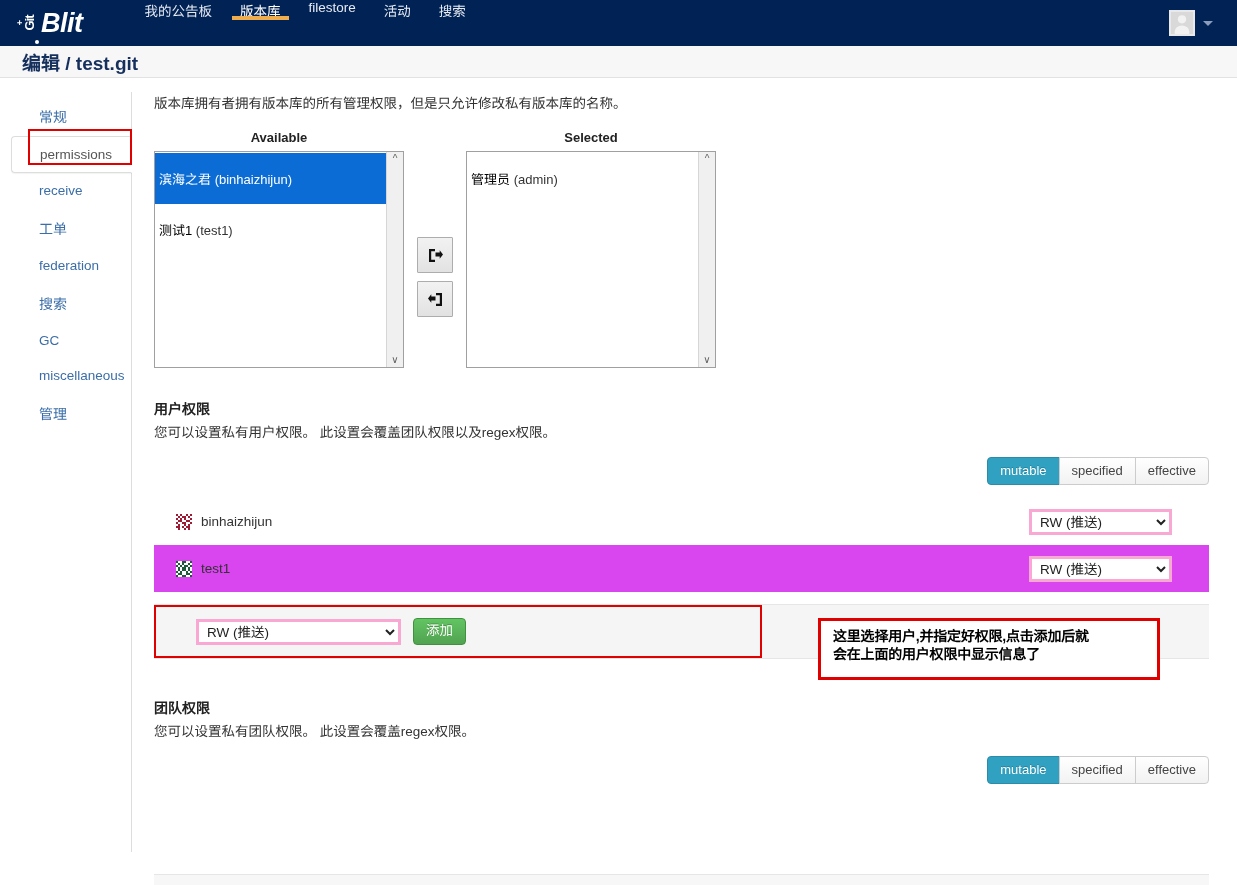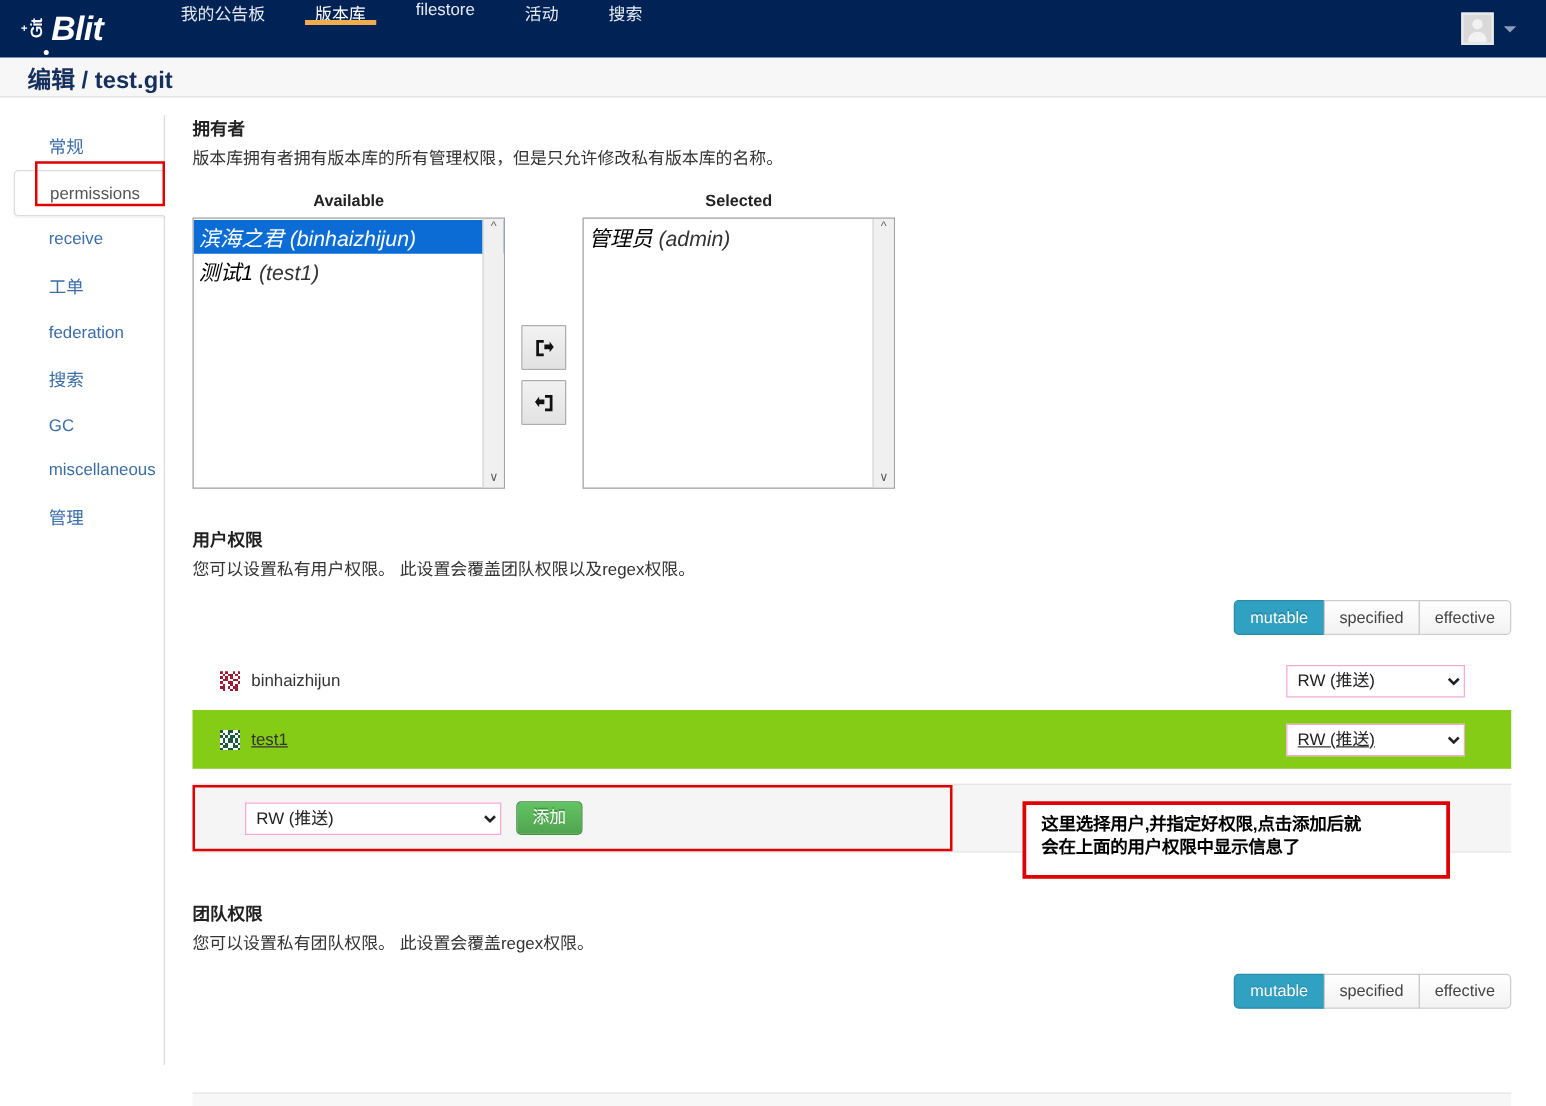--- a/index.html
+++ b/index.html
@@ -53,21 +53,20 @@
     font-style: italic;
     color: #ffffff;
     letter-spacing: -0.5px;
   }
   .nav-list {
     display: flex;
     align-items: stretch;
     list-style: none;
     margin: 0;
     padding: 0 0 0 34px;
-    gap: 12px;
   }
   .nav-item {
     display: flex;
     align-items: center;
     padding: 0 14px;
     color: #e6eaf2;
     font-size: 13.5px;
     text-decoration: none;
     position: relative;
     cursor: pointer;
@@ -187,26 +186,25 @@
   .listbox {
     height: 217px;
     border: 1px solid #a0a0a0;
     background: #ffffff;
     position: relative;
     overflow: hidden;
     cursor: pointer;
   }
   .listbox ul { list-style: none; margin: 0; padding: 1px 0 0 0; }
   .listbox li {
-    font-size: 17px;
-    padding: 1px 4px;
+    font-size: 13px;
+    padding: 16px 4px;
     white-space: nowrap;
     color: #000000;
     cursor: pointer;
-    font-style: italic;
   }
   .listbox li.selected { background: #0a6cd4; color: #ffffff; }
   .listbox li .uname { color: #333; }
   .listbox li.selected .uname { color: #ffffff; }
   .fake-scroll {
     position: absolute;
     top: 0; right: 0; bottom: 0;
     width: 17px;
     background: #f0f0f0;
     border-left: 1px solid #d6d6d6;
@@ -265,32 +263,32 @@
     text-shadow: 0 -1px 0 rgba(0,0,0,0.2);
   }
 
   .perm-list { margin-top: 13px; }
   .perm-row {
     display: flex;
     align-items: center;
     height: 47px;
     padding: 0 10px 0 22px;
   }
-  .perm-row.stripe { background: #84cc16; text-decoration: underline; }
+  .perm-row.stripe { background: #d946ef; }
   .identicon { width: 16px; height: 16px; flex: 0 0 16px; margin-right: 9px; }
   .identicon svg { display: block; }
   .perm-name { font-size: 13.5px; color: #333; }
   .perm-spacer { flex: 1; }
 
   select.ui-select {
     font-family: "Liberation Sans", "DejaVu Sans", sans-serif;
     font-size: 13.5px;
     color: #222;
     height: 26px;
-    border: 1px solid #f9a8d4;
+    border: 3px solid #f9a8d4;
     background: #ffffff;
     padding: 2px 4px;
     border-radius: 0;
     cursor: pointer;
   }
   .sel-perm { width: 143px; margin-right: 27px; }
 
   
   .addrow-wrap { position: relative; margin-top: 12px; }
   .addrow {
@@ -404,21 +402,20 @@
     <a class="side-item cjk" href="#">搜索</a>
     <a class="side-item" href="#">GC</a>
     <a class="side-item" href="#">miscellaneous</a>
     <a class="side-item cjk" href="#">管理</a>
 
     <div class="anno-rect" style="left:28px; top:37px; width:104px; height:36px;"></div>
   </div>
 
   <div class="content">
 
-    <h3 class="section-title">拥有者</h3>
     <p class="section-desc">版本库拥有者拥有版本库的所有管理权限，但是只允许修改私有版本库的名称。</p>
 
     <div class="palette">
       <div class="palette-col">
         <div class="palette-head">Available</div>
         <div class="listbox">
           <ul>
             <li class="selected">
               <span>滨海之君</span>
               <span class="uname">(binhaizhijun)</span>

